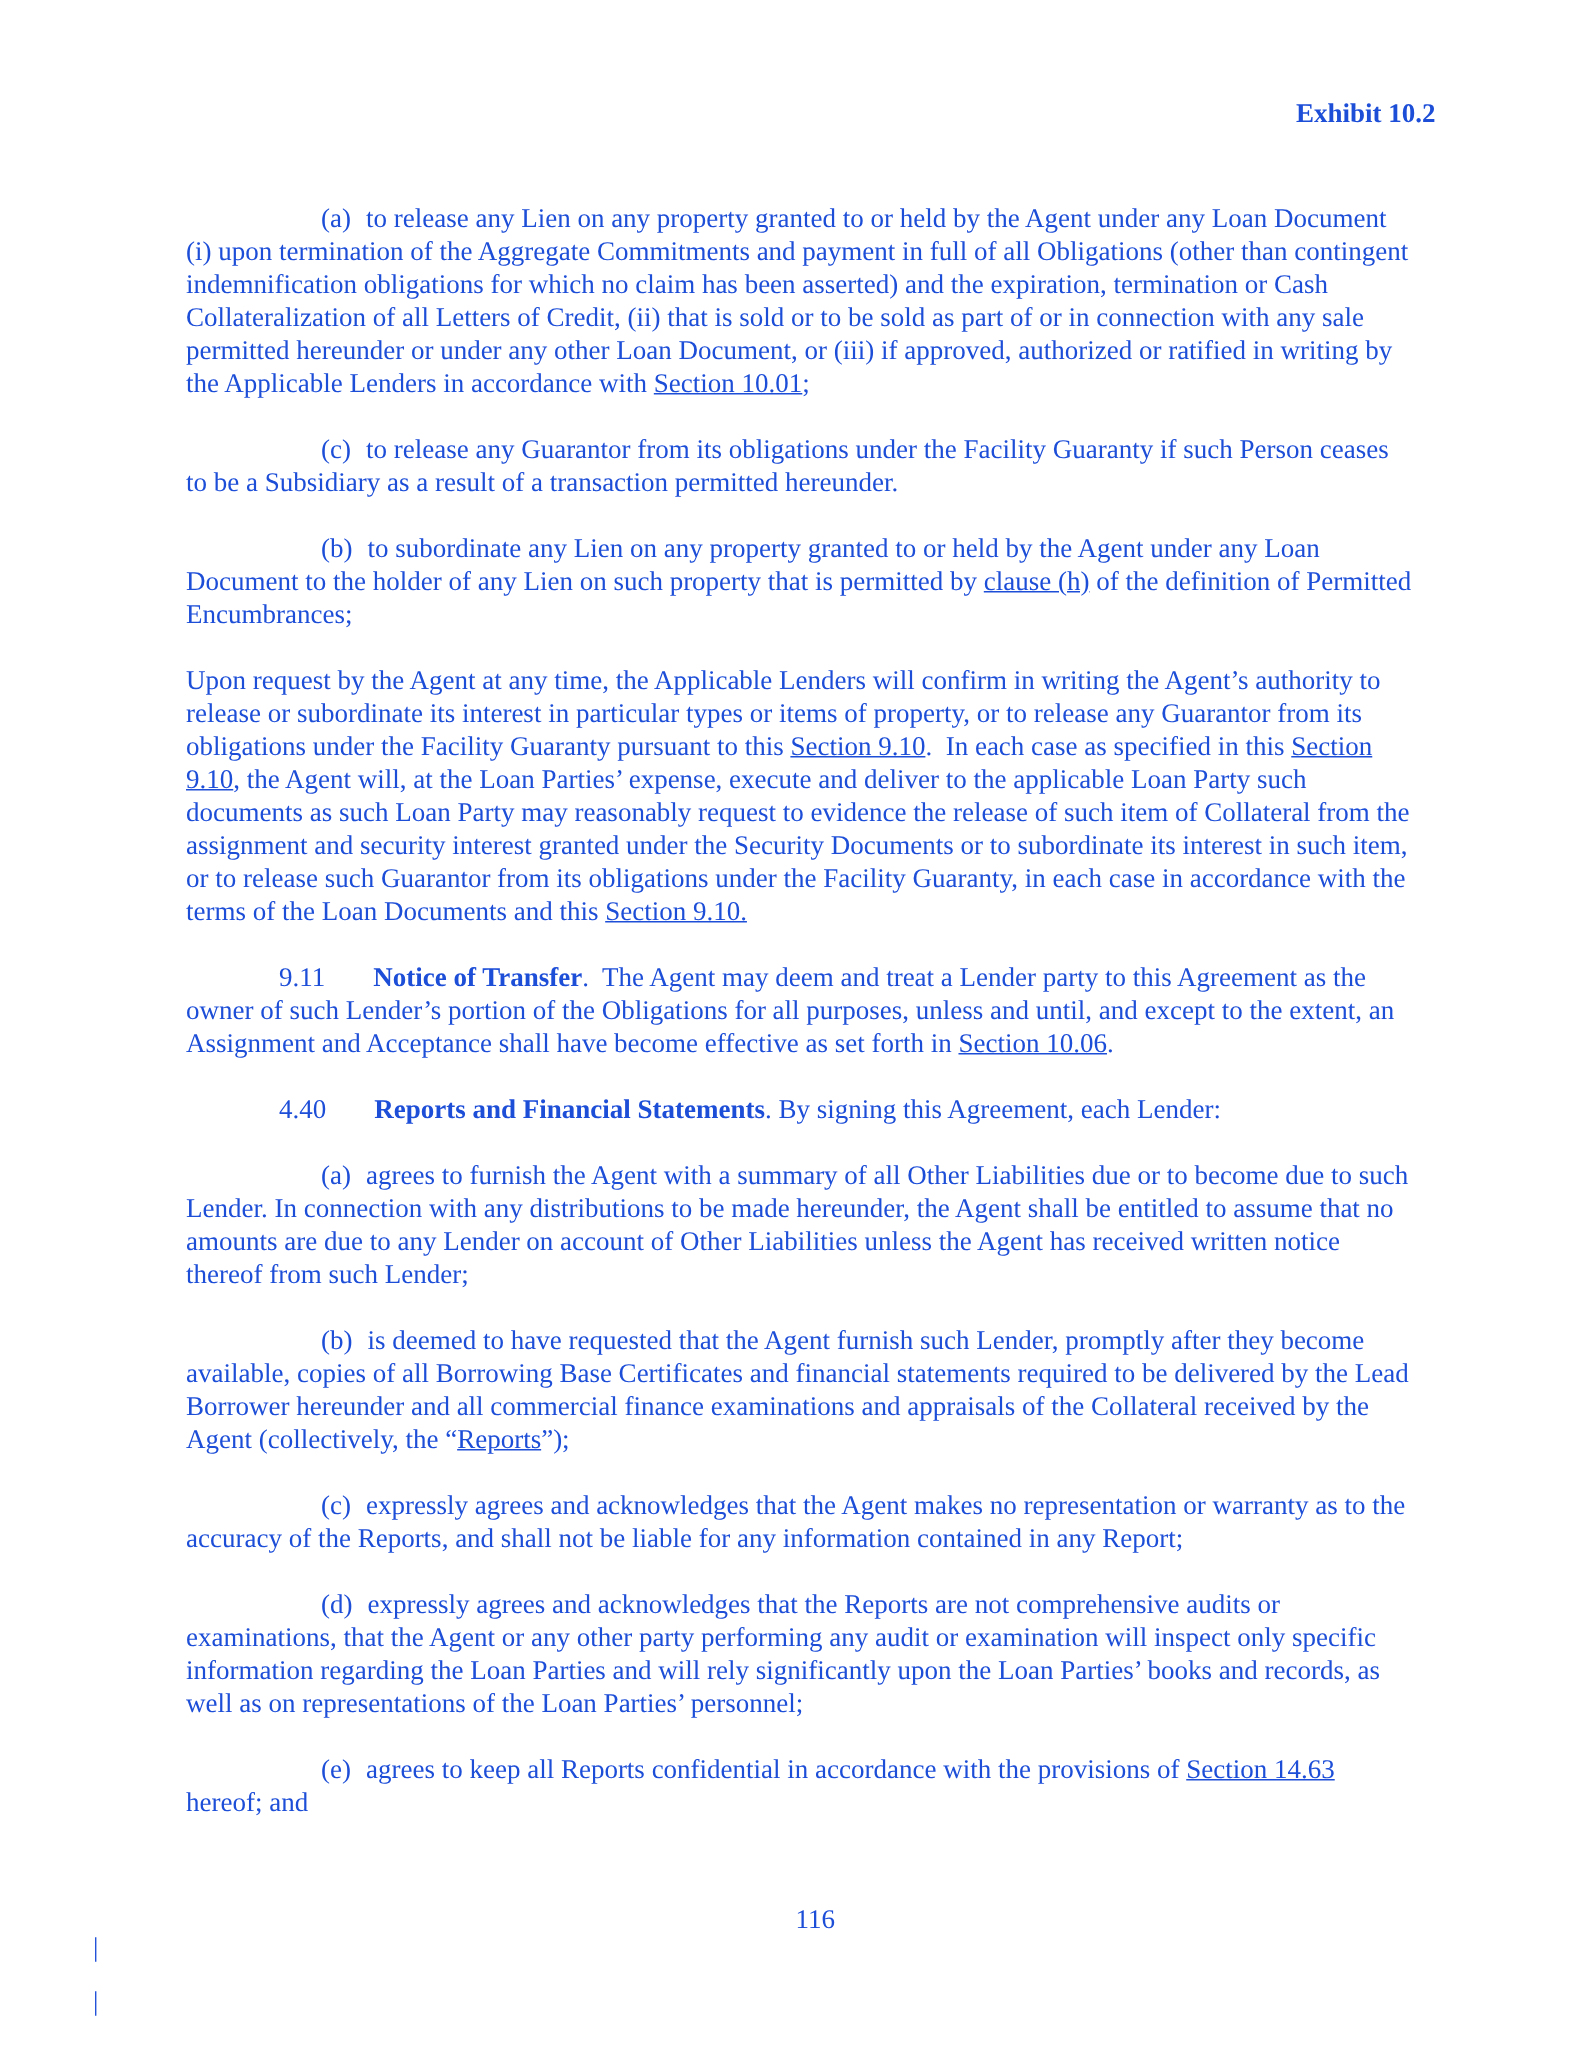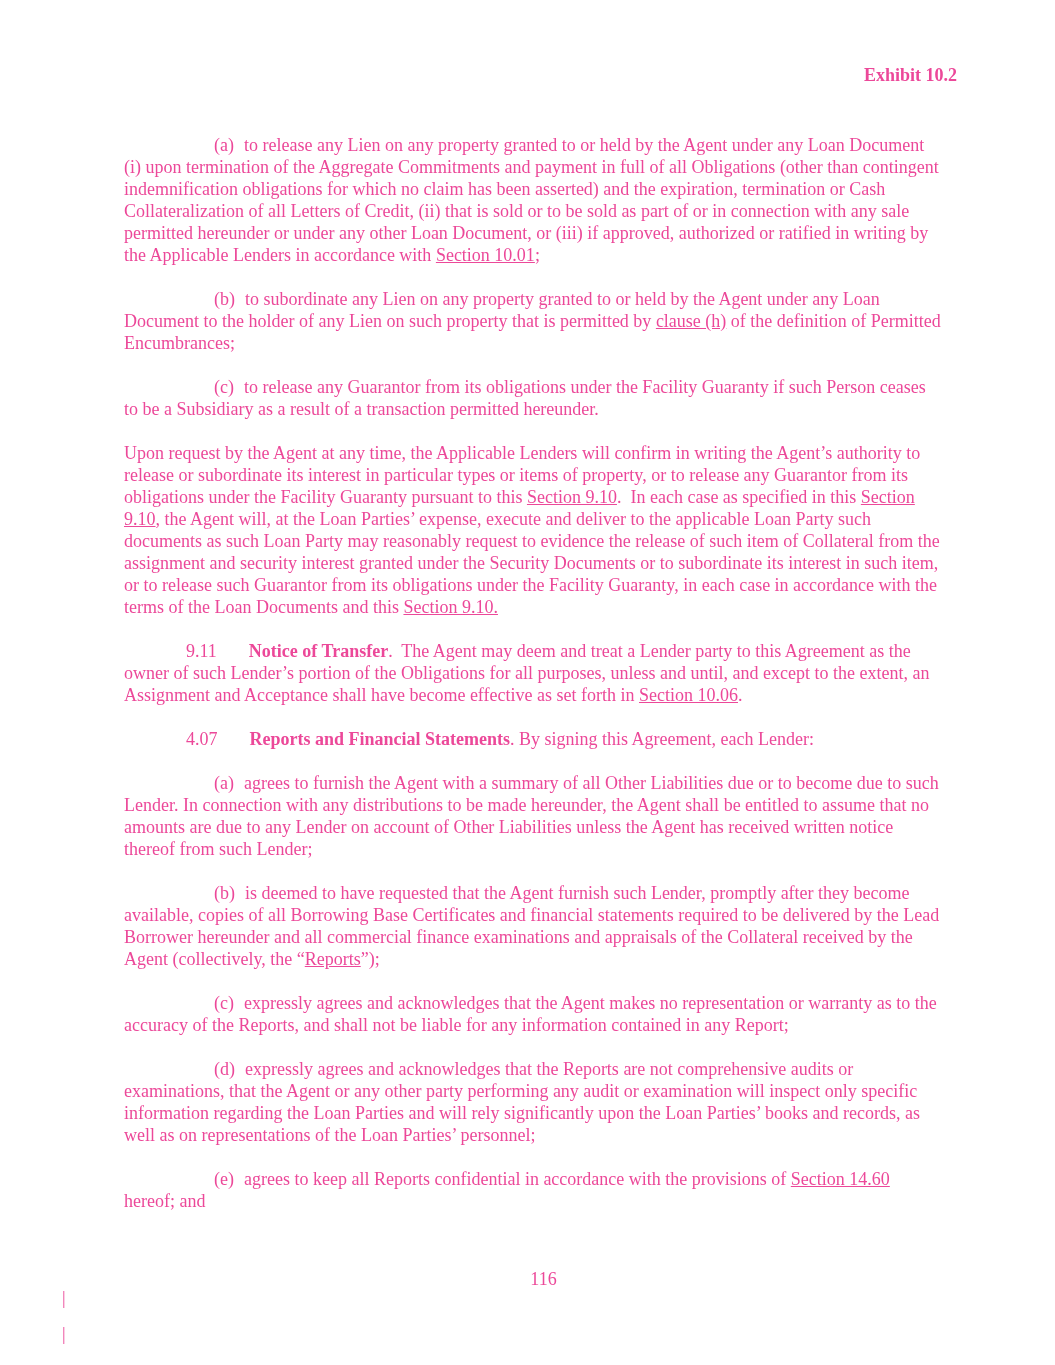--- a/index.html
+++ b/index.html
@@ -5,21 +5,21 @@
   html, body {
     margin: 0;
     padding: 0;
     background: #ffffff;
   }
   .page {
     position: relative;
     width: 1055px;
     height: 1365px;
     background: #ffffff;
-    color: #ec4899;
+    color: #1d4ed8;
     font-family: "Liberation Serif", "DejaVu Serif", serif;
     font-size: 18px;
     line-height: 22px;
     overflow: hidden;
   }
   .exhibit-header {
     position: absolute;
     top: 64px;
     left: 124px;
     width: 833px;
@@ -62,29 +62,29 @@
   .change-bar-2 { top: 1326px; }
 </style>
 </head>
 <body>
 
 <div class="page">
   <div class="exhibit-header">Exhibit 10.2</div>
 
   <div class="doc-body" id="doc-body">
       <p class="para-letter"><span>(a)</span><span class="sp" style="width: 10px;"></span><span>to release any Lien on any property granted to or held by the Agent under any Loan Document (i) upon termination of the Aggregate Commitments and payment in full of all Obligations (other than contingent indemnification obligations for which no claim has been asserted) and the expiration, termination or Cash Collateralization of all Letters of Credit, (ii) that is sold or to be sold as part of or in connection with any sale permitted hereunder or under any other Loan Document, or (iii) if approved, authorized or ratified in writing by the Applicable Lenders in accordance with </span><span class="u">Section 10.01</span><span>;</span></p>
+      <p class="para-letter"><span>(c)</span><span class="sp" style="width: 10px;"></span><span>to release any Guarantor from its obligations under the Facility Guaranty if such Person ceases to be a Subsidiary as a result of a transaction permitted hereunder.</span></p>
       <p class="para-letter"><span>(b)</span><span class="sp" style="width: 10px;"></span><span>to subordinate any Lien on any property granted to or held by the Agent under any Loan Document to the holder of any Lien on such property that is permitted by </span><span class="u">clause (h)</span><span> of the definition of Permitted Encumbrances;</span></p>
-      <p class="para-letter"><span>(c)</span><span class="sp" style="width: 10px;"></span><span>to release any Guarantor from its obligations under the Facility Guaranty if such Person ceases to be a Subsidiary as a result of a transaction permitted hereunder.</span></p>
       <p class="para-flush"><span>Upon request by the Agent at any time, the Applicable Lenders will confirm in writing the Agent’s authority to release or subordinate its interest in particular types or items of property, or to release any Guarantor from its obligations under the Facility Guaranty pursuant to this </span><span class="u">Section 9.10</span><span>.&nbsp; In each case as specified in this </span><span class="u">Section 9.10</span><span>, the Agent will, at the Loan Parties’ expense, execute and deliver to the applicable Loan Party such documents as such Loan Party may reasonably request to evidence the release of such item of Collateral from the assignment and security interest granted under the Security Documents or to subordinate its interest in such item, or to release such Guarantor from its obligations under the Facility Guaranty, in each case in accordance with the terms of the Loan Documents and this </span><span class="u">Section 9.10.</span></p>
       <p class="para-section"><span>9.11</span><span class="sp" style="width: 32px;"></span><span class="b">Notice of Transfer</span><span>.&nbsp; The Agent may deem and treat a Lender party to this Agreement as the owner of such Lender’s portion of the Obligations for all purposes, unless and until, and except to the extent, an Assignment and Acceptance shall have become effective as set forth in </span><span class="u">Section 10.06</span><span>.</span></p>
-      <p class="para-section"><span>4.07</span><span class="sp" style="width: 32px;"></span><span class="b">Reports and Financial Statements</span><span>. By signing this Agreement, each Lender:</span></p>
+      <p class="para-section"><span>4.40</span><span class="sp" style="width: 32px;"></span><span class="b">Reports and Financial Statements</span><span>. By signing this Agreement, each Lender:</span></p>
       <p class="para-letter"><span>(a)</span><span class="sp" style="width: 10px;"></span><span>agrees to furnish the Agent with a summary of all Other Liabilities due or to become due to such Lender. In connection with any distributions to be made hereunder, the Agent shall be entitled to assume that no amounts are due to any Lender on account of Other Liabilities unless the Agent has received written notice thereof from such Lender;</span></p>
       <p class="para-letter"><span>(b)</span><span class="sp" style="width: 10px;"></span><span>is deemed to have requested that the Agent furnish such Lender, promptly after they become available, copies of all Borrowing Base Certificates and financial statements required to be delivered by the Lead Borrower hereunder and all commercial finance examinations and appraisals of the Collateral received by the Agent (collectively, the “</span><span class="u">Reports</span><span>”);</span></p>
       <p class="para-letter"><span>(c)</span><span class="sp" style="width: 10px;"></span><span>expressly agrees and acknowledges that the Agent makes no representation or warranty as to the accuracy of the Reports, and shall not be liable for any information contained in any Report;</span></p>
       <p class="para-letter"><span>(d)</span><span class="sp" style="width: 10px;"></span><span>expressly agrees and acknowledges that the Reports are not comprehensive audits or examinations, that the Agent or any other party performing any audit or examination will inspect only specific information regarding the Loan Parties and will rely significantly upon the Loan Parties’ books and records, as well as on representations of the Loan Parties’ personnel;</span></p>
-      <p class="para-letter"><span>(e)</span><span class="sp" style="width: 10px;"></span><span>agrees to keep all Reports confidential in accordance with the provisions of </span><span class="u">Section 14.60</span><span> hereof; and</span></p>
+      <p class="para-letter"><span>(e)</span><span class="sp" style="width: 10px;"></span><span>agrees to keep all Reports confidential in accordance with the provisions of </span><span class="u">Section 14.63</span><span> hereof; and</span></p>
     </div>
 
   <div class="page-number">116</div>
 
   <div class="change-bar change-bar-1">|</div>
   <div class="change-bar change-bar-2">|</div>
 </div>
 
 </body></html>

